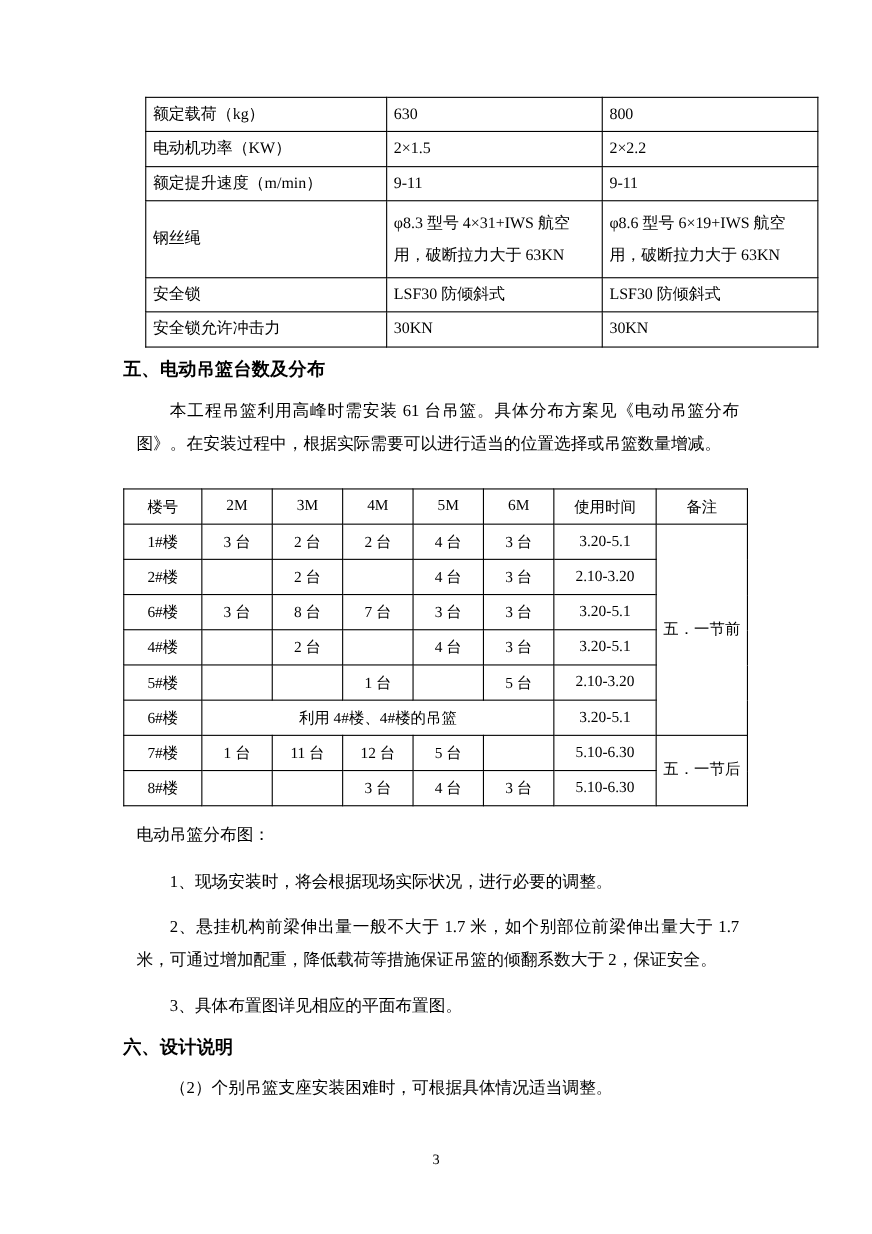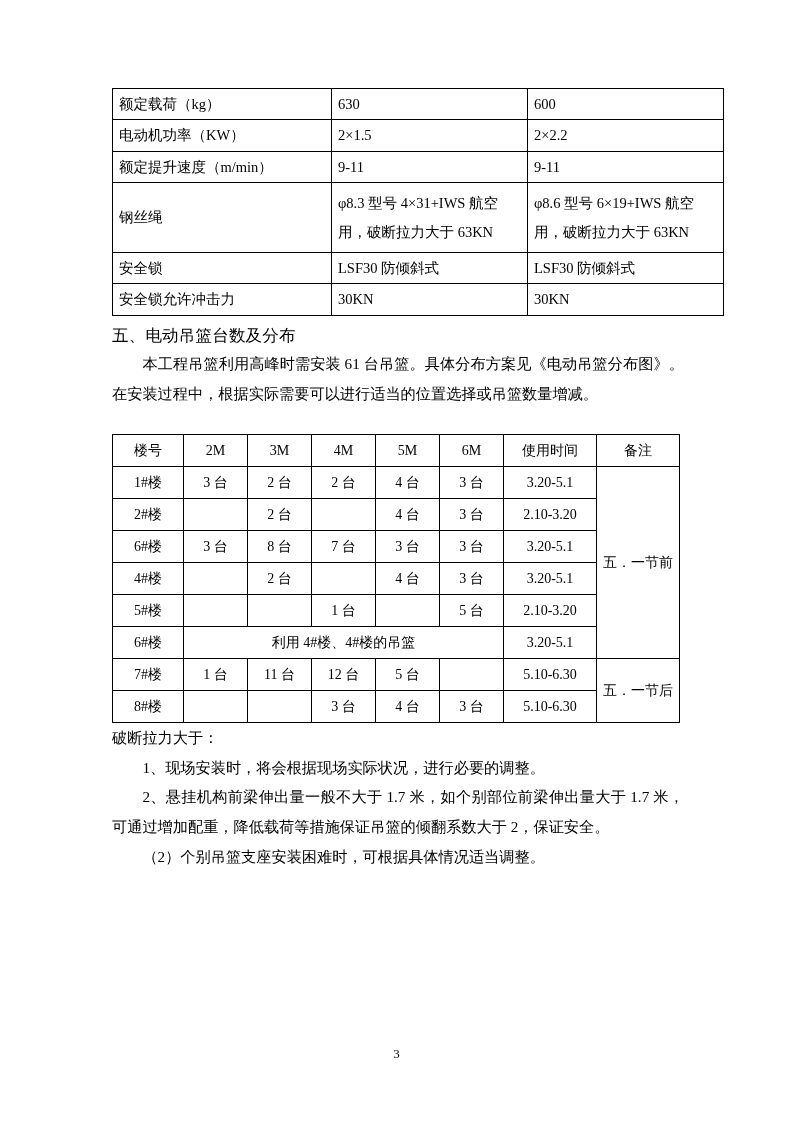--- a/index.html
+++ b/index.html
@@ -24,20 +24,21 @@
     left: 112px;
     top: 88px;
     width: 572px;
   }
 
   
   table.doc-table {
     border-collapse: collapse;
     width: 100%;
     table-layout: fixed;
+    margin-left: 20px;
   }
   table.doc-table td {
     border: 1px solid #000000;
     font-size: 14.5px;
     line-height: 1.55;
     padding: 4px 6px;
     vertical-align: middle;
     font-family: "Liberation Serif", "DejaVu Serif", serif;
   }
 
@@ -69,28 +70,28 @@
   .col-bldg  { width: 66px; }
   .col-m     { width: 59px; }
   .col-time  { width: 88px; }
   .col-note  { width: 78px; }
   td.note-cell { line-height: 2.0; }
 
   
   h2.section {
     font-family: "DejaVu Sans", "Liberation Sans", sans-serif;
     font-size: 16.5px;
-    font-weight: normal;
+    font-weight: bold;
     margin: 9px 0 2px 0;
     letter-spacing: 0.2px;
   }
   p.para {
     font-size: 15.2px;
     line-height: 1.95;
-    margin: 0;
+    margin: 12px;
     text-align: justify;
     text-justify: inter-ideograph;
   }
   p.indent { text-indent: 2em; }
   p.flush  { text-indent: 0; }
 
   .pagenum {
     position: absolute;
     left: 0;
     top: 1046px;
@@ -104,21 +105,21 @@
 <body>
 
 <div class="page">
   <div class="content">
 
     <table class="doc-table spec-table">
       <tbody>
         <tr>
           <td class="label">额定载荷（kg）</td>
           <td class="val">630</td>
-          <td class="val">600</td>
+          <td class="val">800</td>
         </tr>
         <tr>
           <td class="label">电动机功率（KW）</td>
           <td class="val">2×1.5</td>
           <td class="val">2×2.2</td>
         </tr>
         <tr>
           <td class="label">额定提升速度（m/min）</td>
           <td class="val">9-11</td>
           <td class="val">9-11</td>
@@ -232,22 +233,24 @@
             <td></td>
             <td>3 台</td>
             <td>4 台</td>
             <td>3 台</td>
             <td>5.10-6.30</td>
           </tr>
         </tbody>
       </table>
     </div>
 
-    <p class="para flush">破断拉力大于：</p>
+    <p class="para flush">电动吊篮分布图：</p>
     <p class="para indent">1、现场安装时，将会根据现场实际状况，进行必要的调整。</p>
     <p class="para indent">2、悬挂机构前梁伸出量一般不大于 1.7 米，如个别部位前梁伸出量大于 1.7 米，可通过增加配重，降低载荷等措施保证吊篮的倾翻系数大于 2，保证安全。</p>
-
+    <p class="para indent">3、具体布置图详见相应的平面布置图。</p>
+
+    <h2 class="section">六、设计说明</h2>
     <p class="para indent">（2）个别吊篮支座安装困难时，可根据具体情况适当调整。</p>
 
   </div>
 
   <div class="pagenum">3</div>
 </div>
 
 </body></html>

